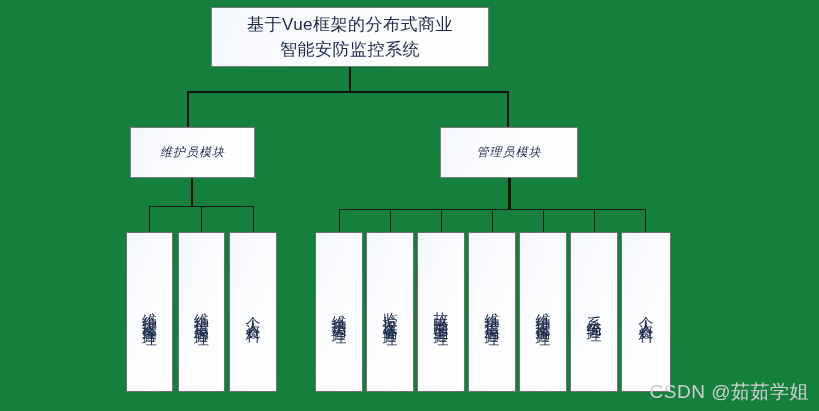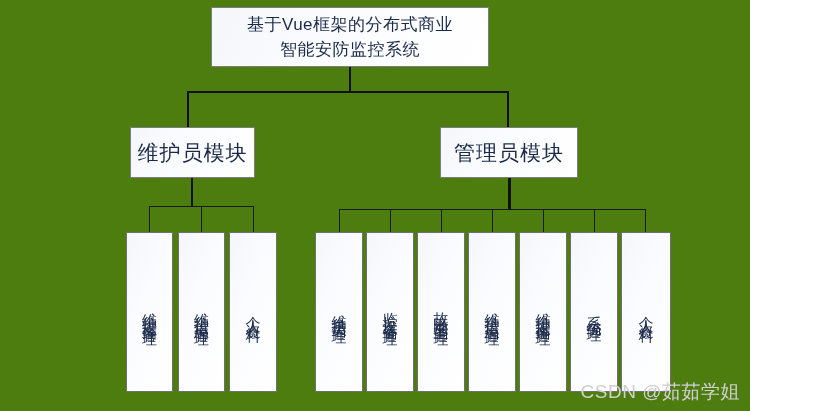--- a/index.html
+++ b/index.html
@@ -5,23 +5,23 @@
   html, body {
     margin: 0;
     padding: 0;
     background: #ffffff;
   }
   body {
     font-family: "Liberation Sans", "DejaVu Sans", sans-serif;
   }
   #canvas {
     position: relative;
-    width: 750px;
+    width: 819px;
     height: 411px;
-    background: #4d7c0f;
+    background: #15803d;
     overflow: hidden;
   }
 
   
   .box {
     position: absolute;
     box-sizing: border-box;
     border: 1px solid #7d7d7d;
     background: linear-gradient(115deg, #f4f7fb 0%, #fbfcfe 45%, #ffffff 100%);
     color: #1b2a4a;
@@ -34,22 +34,23 @@
 
   .box-title {
     font-size: 17px;
     line-height: 25px;
     letter-spacing: 0.5px;
     white-space: pre-line;
     padding: 0 6px;
   }
 
   .box-module {
-    font-size: 21px;
+    font-size: 12px;
     letter-spacing: 1px;
+    font-style: italic;
   }
 
   
   .leaf {
     border: 1px solid #6f6f6f;
   }
   .leaf .vtext {
     writing-mode: vertical-rl;
     text-orientation: upright;
     font-size: 15px;

